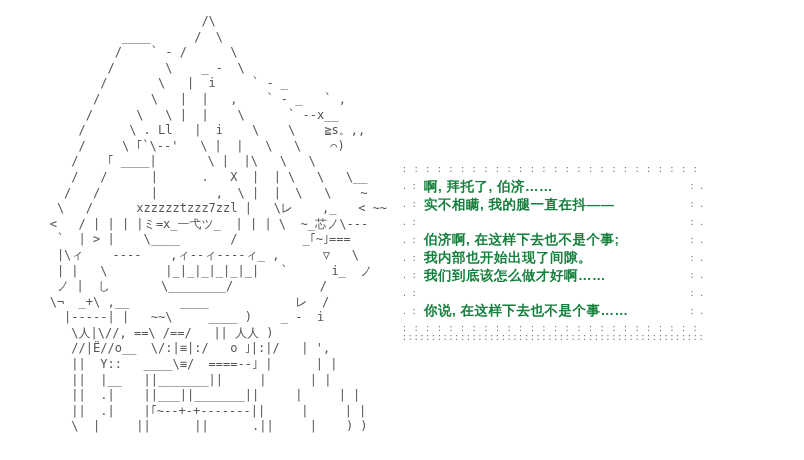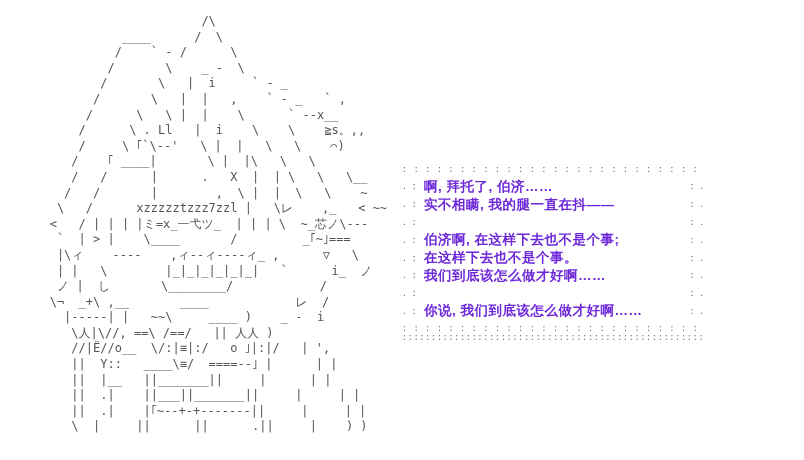--- a/index.html
+++ b/index.html
@@ -40,21 +40,21 @@
   }
   .ddots{
     font-family:"DejaVu Sans Mono", monospace;
     font-size:8px;color:#666;white-space:pre;
     flex:0 0 16px;
   }
   .ddots.right{text-align:right;}
   .dtext{
     flex:1 1 auto;
     padding-left:6px;
-    font-size:13.5px;font-weight:700;color:#6d28d9;
+    font-size:13.5px;font-weight:700;color:#15803d;
     letter-spacing:0.5px;
     white-space:nowrap;overflow:hidden;
   }
 </style>
 </head>
 <body>
 
 <div class="stage">
 
   <pre class="aa">                        /\
@@ -108,39 +108,39 @@
     </div>
 
     <div class="drow">
       <span class="ddots">. :</span>
       <span class="dtext">伯济啊, 在这样下去也不是个事;</span>
       <span class="ddots right">: .</span>
     </div>
 
     <div class="drow">
       <span class="ddots">. :</span>
-      <span class="dtext">在这样下去也不是个事。</span>
+      <span class="dtext">我内部也开始出现了间隙。</span>
       <span class="ddots right">: .</span>
     </div>
 
     <div class="drow">
       <span class="ddots">. :</span>
       <span class="dtext">我们到底该怎么做才好啊……</span>
       <span class="ddots right">: .</span>
     </div>
 
     <div class="drow">
       <span class="ddots">. :</span>
       <span class="dtext"></span>
       <span class="ddots right">: .</span>
     </div>
 
     <div class="drow">
       <span class="ddots">. :</span>
-      <span class="dtext">你说, 我们到底该怎么做才好啊……</span>
+      <span class="dtext">你说, 在这样下去也不是个事……</span>
       <span class="ddots right">: .</span>
     </div>
 
     <div class="dbord bot1">: : : : : : : : : : : : : : : : : : : : : : : : : : : : : : : : : : : : : : : : : : : : : : : :</div>
     <div class="dbord bot2">:::::::::::::::::::::::::::::::::::::::::::::::::::::::::::::::::::::::::::::::::::::::::::::::</div>
 
   </div>
 </div>
 
 </body></html>

